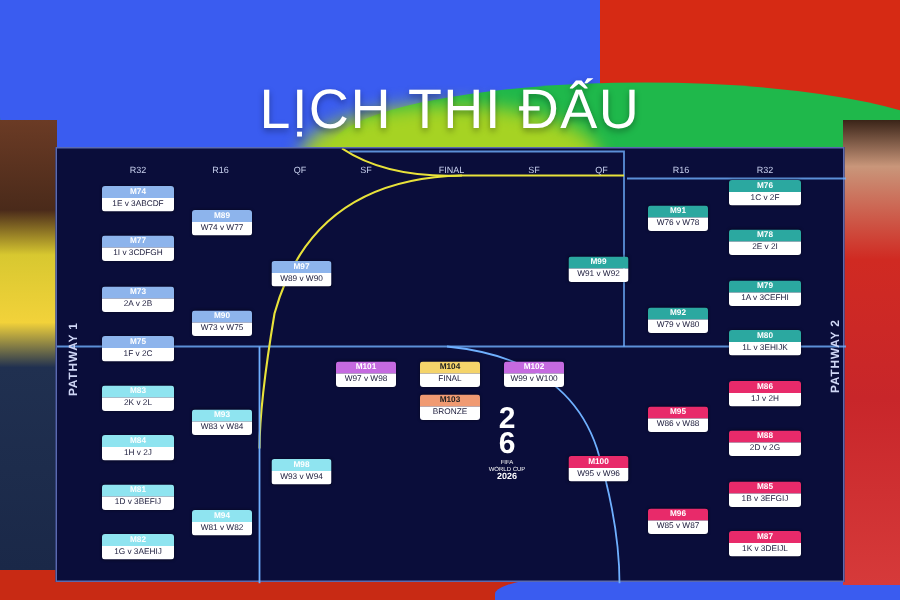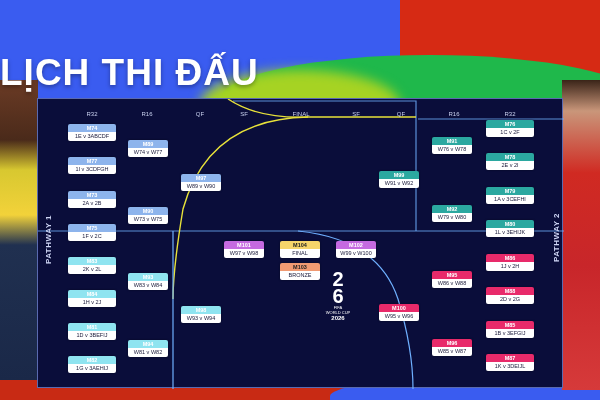--- a/index.html
+++ b/index.html
@@ -6,21 +6,21 @@
   body{width:600px;height:400px;overflow:hidden;position:relative;font-family:"Liberation Sans",sans-serif;background:#2a7a3a;}
   .bg{position:absolute;inset:0;overflow:hidden;}
   .blob{position:absolute;border-radius:50%;}
   .b-green{left:-40px;top:-60px;width:320px;height:220px;background:#1fa34a;}
   .b-blue{left:0;top:0;width:400px;height:130px;background:#3a5cf0;border-radius:0 0 50% 40%;}
   .b-red{left:260px;top:-40px;width:420px;height:200px;background:#d62a14;}
   .b-green2{left:220px;top:55px;width:420px;height:90px;background:#1fb84b;}
   .b-yellow{left:200px;top:70px;width:200px;height:70px;background:#a6d323;filter:blur(6px);}
   .b-red2{left:0;top:350px;width:600px;height:60px;background:#c82a14;border-radius:0;}
   .b-blue2{left:330px;top:380px;width:280px;height:40px;background:#3a5cf0;border-radius:40% 40% 0 0;}
-  .title{position:absolute;left:0;width:600px;top:52px;color:#fff;font-weight:bold;font-size:37px;letter-spacing:1px;text-shadow:0 2px 4px rgba(0,0,0,.35);}
+  .title{position:absolute;left:0;width:600px;top:52px;text-align:center;color:#fff;font-weight:normal;font-size:37px;letter-spacing:1px;text-shadow:0 2px 4px rgba(0,0,0,.35);}
   .player-left{position:absolute;left:0;top:80px;width:38px;height:300px;background:linear-gradient(180deg,#6b3b25 0%,#4a2a1a 20%,#d8c830 30%,#f2d23a 45%,#203050 55%,#1a2848 100%);}
   .player-right{position:absolute;right:0;top:80px;width:38px;height:310px;background:linear-gradient(180deg,#3a2418 0%,#c9967a 10%,#d02a22 30%,#c8262a 60%,#d63a3a 100%);}
   .board{position:absolute;left:37px;top:98px;width:526px;height:290px;background:#0a0d3a;border:1px solid #5a6ab0;box-sizing:border-box;}
   .col-label{position:absolute;font-size:6px;color:#c8d0ee;transform:translateX(-50%);}
   .pathway{position:absolute;color:#cfd6f5;font-size:8px;font-weight:bold;letter-spacing:0.5px;transform-origin:center;transform:rotate(-90deg);white-space:nowrap;}
   .match{position:absolute;width:48px;border-radius:2px;overflow:hidden;box-shadow:0 0 2px rgba(0,0,0,.5);}
   .match .code{height:8px;font-size:5.5px;line-height:8px;text-align:center;color:#fff;font-weight:bold;}
   .match .teams{height:9px;background:#fff;font-size:5.5px;line-height:9px;text-align:center;color:#1a1a3a;}
   .c-blue .code{background:#8db4ec;}
   .c-cyan .code{background:#8fe4f0;}

